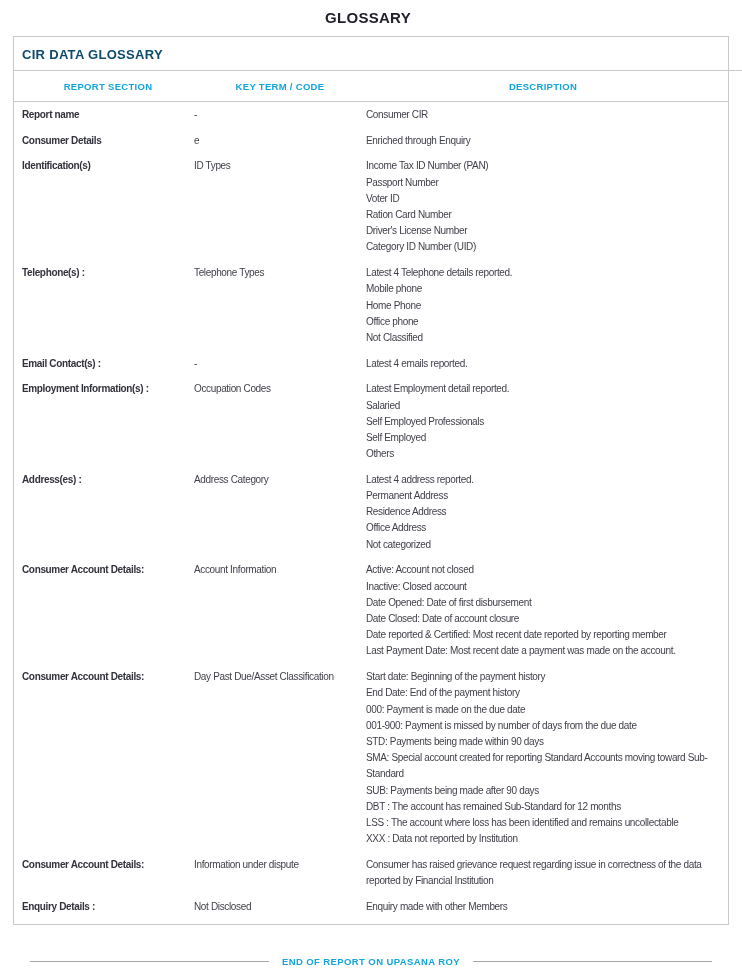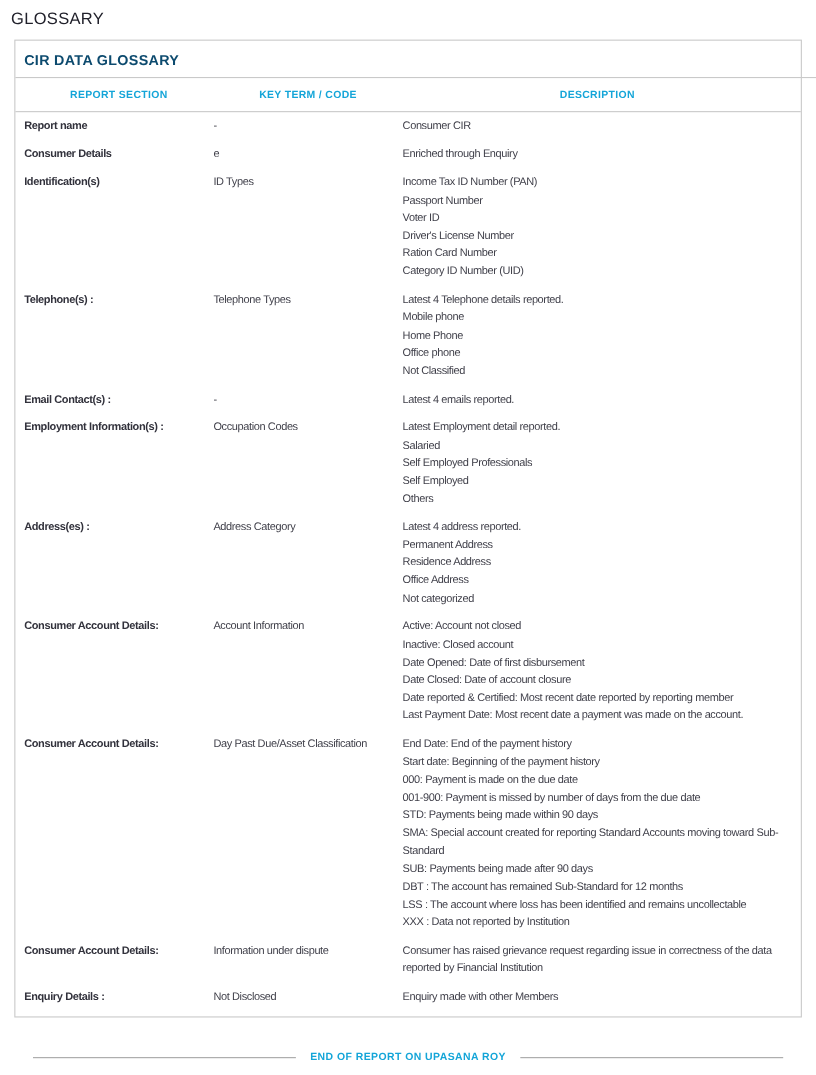--- a/index.html
+++ b/index.html
@@ -14,23 +14,24 @@
     width:742px;height:977px;
     background:#ffffff;
     position:relative;
     font-family:"Liberation Sans", sans-serif;
     color:var(--body);
     overflow:hidden;
   }
   .page-title{
     margin:9px 16px 0 10px;
     font-size:15px;
-    font-weight:normal;
+    font-weight:bold;
     letter-spacing:.3px;
     color:var(--title);
+    text-align:center;
   }
   .glossary-box{
     position:relative;
     margin:10px 13px 0 13px;
     border:1px solid var(--border);
     background:#fff;
   }
   .box-header{
     padding:10px 8px 8px 8px;
     font-size:13px;
@@ -113,22 +114,22 @@
           <p class="desc-line">Enriched through Enquiry</p>
         </div>
       </div>
       <div class="g-row">
         <div class="cell section-cell">Identification(s)</div>
         <div class="cell key-cell">ID Types</div>
         <div class="cell desc-cell">
           <p class="desc-line">Income Tax ID Number (PAN)</p>
           <p class="desc-line">Passport Number</p>
           <p class="desc-line">Voter ID</p>
+          <p class="desc-line">Ration Card Number</p>
           <p class="desc-line">Driver's License Number</p>
-          <p class="desc-line">Ration Card Number</p>
           <p class="desc-line">Category ID Number (UID)</p>
         </div>
       </div>
       <div class="g-row">
         <div class="cell section-cell">Telephone(s) :</div>
         <div class="cell key-cell">Telephone Types</div>
         <div class="cell desc-cell">
           <p class="desc-line">Latest 4 Telephone details reported.</p>
           <p class="desc-line">Mobile phone</p>
           <p class="desc-line">Home Phone</p>
@@ -174,22 +175,22 @@
           <p class="desc-line">Date Opened: Date of first disbursement</p>
           <p class="desc-line">Date Closed: Date of account closure</p>
           <p class="desc-line">Date reported &amp; Certified: Most recent date reported by reporting member</p>
           <p class="desc-line">Last Payment Date: Most recent date a payment was made on the account.</p>
         </div>
       </div>
       <div class="g-row">
         <div class="cell section-cell">Consumer Account Details:</div>
         <div class="cell key-cell">Day Past Due/Asset Classification</div>
         <div class="cell desc-cell">
+          <p class="desc-line">Start date: Beginning of the payment history</p>
           <p class="desc-line">End Date: End of the payment history</p>
-          <p class="desc-line">Start date: Beginning of the payment history</p>
           <p class="desc-line">000: Payment is made on the due date</p>
           <p class="desc-line">001-900: Payment is missed by number of days from the due date</p>
           <p class="desc-line">STD: Payments being made within 90 days</p>
           <p class="desc-line">SMA: Special account created for reporting Standard Accounts moving toward Sub-Standard</p>
           <p class="desc-line">SUB: Payments being made after 90 days</p>
           <p class="desc-line">DBT : The account has remained Sub-Standard for 12 months</p>
           <p class="desc-line">LSS : The account where loss has been identified and remains uncollectable</p>
           <p class="desc-line">XXX : Data not reported by Institution</p>
         </div>
       </div>

